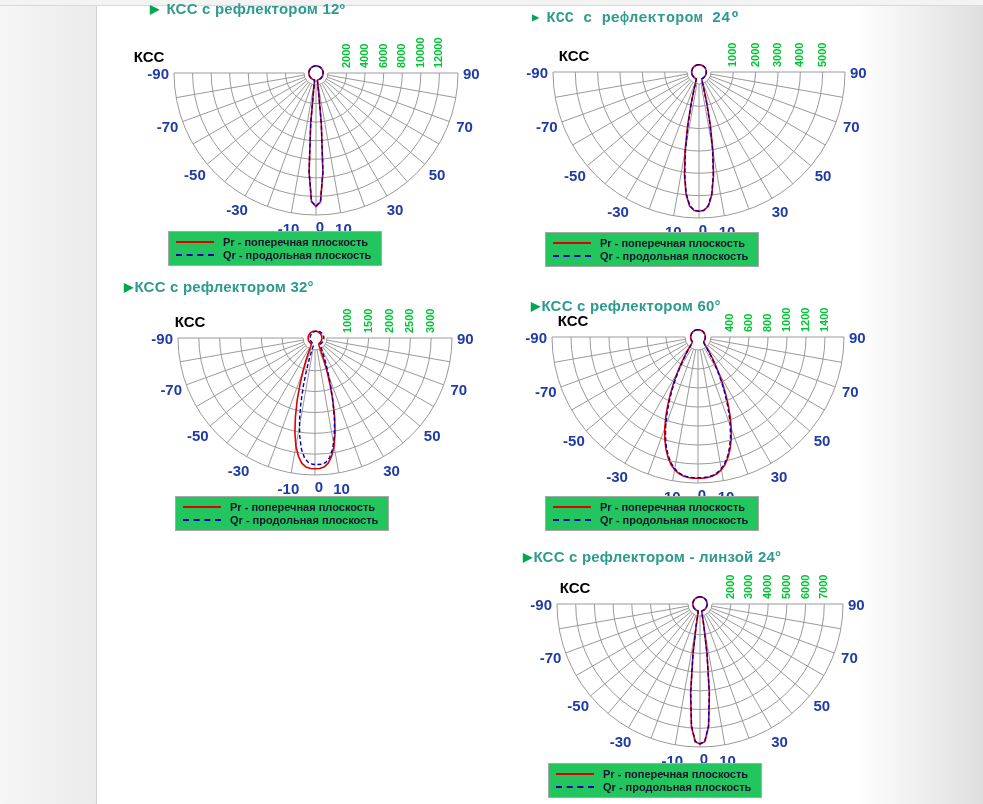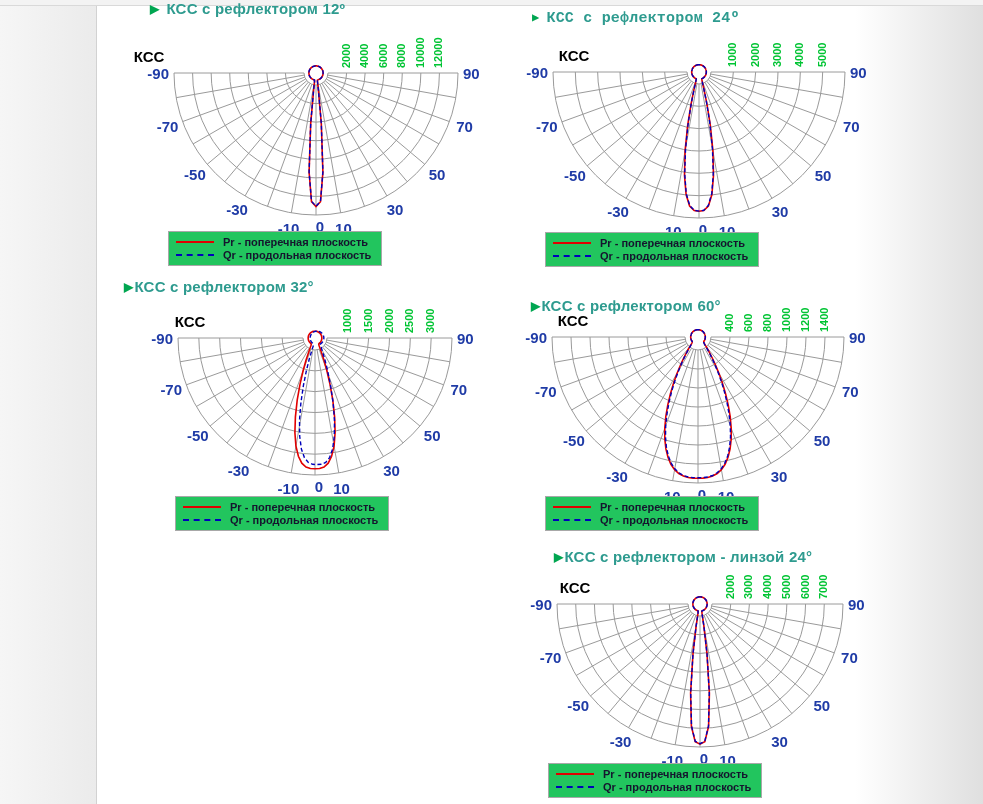--- a/index.html
+++ b/index.html
@@ -169,21 +169,21 @@
   </div>
   <div class="panel-title" style="left:532px; top:10px;font-family:Liberation Mono, monospace;">
     <span class="bullet gap">▶</span><span>КСС с рефлектором 24º</span>
   </div>
   <div class="panel-title" style="left:124px; top:278px;">
     <span class="bullet tight">▶</span><span>КСС с рефлектором 32°</span>
   </div>
   <div class="panel-title" style="left:531px; top:278px;margin-top:19px;">
     <span class="bullet tight">▶</span><span>КСС с рефлектором 60°</span>
   </div>
-  <div class="panel-title" style="left:554px; top:548px;">
+  <div class="panel-title" style="left:523px; top:548px;">
     <span class="bullet tight">▶</span><span>КСС с рефлектором - линзой 24°</span>
   </div>
 
   <div class="legend" style="left:168px; top:231px;">
     <div class="legend-row">
         <span class="swatch solid"></span>
         <span class="txt">Pr - поперечная плоскость</span>
       </div>
     <div class="legend-row">
         <span class="swatch dashed"></span>

